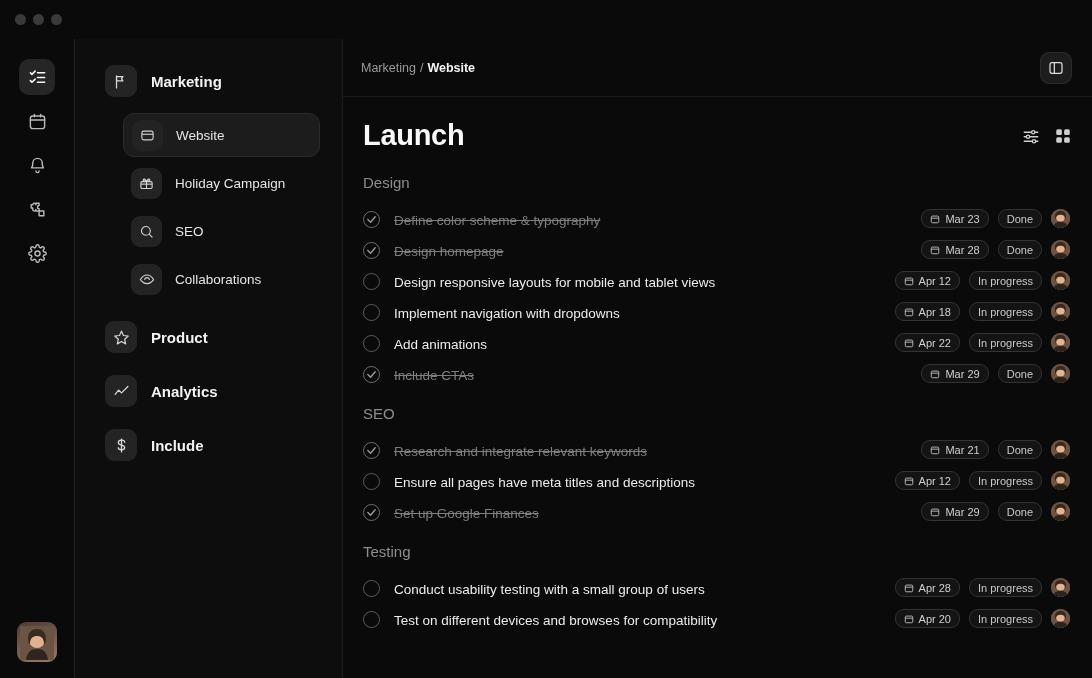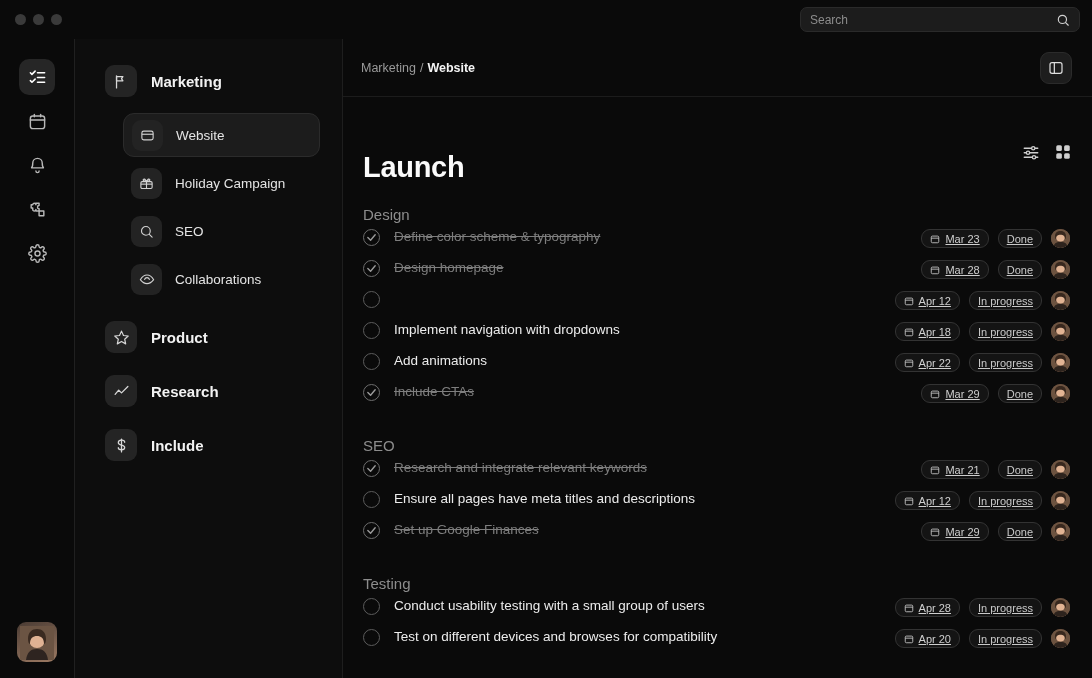--- a/index.html
+++ b/index.html
@@ -116,47 +116,47 @@
   .panel-toggle {
     margin-left: auto;
     width: 32px; height: 32px; border-radius: 9px;
     background: #1d1d1d; border: 1px solid #2b2b2b;
     display: flex; align-items: center; justify-content: center;
     color: #e0e0e0;
   }
 
   .content { flex: 1; overflow: hidden; padding: 22px 20px 0 20px; }
   .title-row { display: flex; align-items: center; margin-bottom: 22px; }
-  .page-title { font-size: 29px; font-weight: bold; color: #fafafa; letter-spacing: -0.3px; margin-top: 32px; }
+  .page-title { font-size: 29px; font-weight: bold; color: #fafafa; letter-spacing: -0.3px; }
   .title-actions { margin-left: auto; display: flex; gap: 14px; color: #cfcfcf; }
 
   .section-label { font-size: 15px; color: #8d8d8d; margin: 0 0 6px 0; }
   .section { margin-bottom: 22px; }
 
   .task {
-    display: flex; align-items: flex-start;
+    display: flex; align-items: flex-end;
     height: 31px;
     padding-right: 2px;
   }
   .check {
     width: 17px; height: 17px; border-radius: 50%;
     border: 1.6px solid #5c5c5c;
     flex: 0 0 17px; margin-right: 14px;
     display: flex; align-items: center; justify-content: center;
     color: #9b9b9b;
   }
   .check.done { border-color: #6d6d6d; }
   .task-text { font-size: 13.5px; color: #ececec; }
   .task.done .task-text { color: #7e7e7e; text-decoration: line-through; }
   .task-right { margin-left: auto; display: flex; align-items: center; gap: 9px; }
   .chip {
     display: flex; align-items: center; gap: 5px;
     height: 19px; padding: 0 8px;
     border: 1px solid #333; border-radius: 9px;
-    font-size: 11px; color: #cfcfcf; background: #141414; text-decoration: underline;
+    font-size: 11px; color: #cfcfcf; background: #141414;
   }
   .chip.status { justify-content: center; }
   .chip.status.done { color: #c9c9c9; }
   .chip.status.progress { color: #c9c9c9; }
   .av {
     width: 19px; height: 19px; border-radius: 50%;
     overflow: hidden; flex: 0 0 19px;
     background: linear-gradient(160deg,#5b4436,#b08a6e);
     position: relative;
   }
@@ -167,29 +167,20 @@
 </head>
 <body>
 
 <div class="app">
 
   <div class="titlebar">
     <div class="traffic">
       <span class="dot"></span>
       <span class="dot"></span>
       <span class="dot"></span>
-    </div>
-    <div class="search-wrap">
-      <input placeholder="Search" style="">
-      <span class="search-icon">
-        <svg width="14" height="14" viewBox="0 0 24 24" fill="none" stroke="currentColor" stroke-width="2" stroke-linecap="round">
-          <circle cx="11" cy="11" r="7"></circle>
-            <line x1="16.5" y1="16.5" x2="21" y2="21"></line>
-        </svg>
-      </span>
     </div>
   </div>
 
   <div class="body">
 
     <div class="rail">
       <div class="rail-btn active">
         <span>
           <svg width="19" height="19" viewBox="0 0 24 24" fill="none" stroke="currentColor" stroke-width="2" stroke-linecap="round" stroke-linejoin="round">
             <polyline points="3,6 5,8 9,4"></polyline>
@@ -305,21 +296,21 @@
             </svg>
           </span>
           <span class="ws-label">Product</span>
         </div>
         <div class="ws-row">
           <span class="ws-icon">
             <svg width="17" height="17" viewBox="0 0 24 24" fill="none" stroke="currentColor" stroke-width="1.8" stroke-linecap="round" stroke-linejoin="round">
               <polyline points="3,16 8,10 12,14 21,5"></polyline>
             </svg>
           </span>
-          <span class="ws-label">Research</span>
+          <span class="ws-label">Analytics</span>
         </div>
         <div class="ws-row">
           <span class="ws-icon">
             <svg width="17" height="17" viewBox="0 0 24 24" fill="none" stroke="currentColor" stroke-width="1.8" stroke-linecap="round">
               <line x1="12" y1="3" x2="12" y2="21"></line>
               <path d="M16.5 7.5c0-2-2-3-4.5-3s-4.5 1-4.5 3.2S9.5 11 12 11.5s4.5 1.3 4.5 3.4-2 3.1-4.5 3.1-4.5-1-4.5-3"></path>
             </svg>
           </span>
           <span class="ws-label">Include</span>
         </div>
@@ -416,20 +407,21 @@
                     <circle cx="9.5" cy="8" r="4.6" fill="#e2b494"></circle>
                     <path d="M2 19c.7-4.4 3-6 7.5-6s6.8 1.6 7.5 6z" fill="#2d231d"></path>
                     <path d="M4 7.5C4 3.5 6.3 2 9.5 2S15 3.5 15 7.5c0 1.7-.5 2.8-1.1 2.8 0-3.4-1.7-4.5-4.4-4.5S5.1 6.9 5.1 10.3C4.5 10.3 4 9.2 4 7.5z" fill="#38281e"></path>
                   </svg>
               </span>
             </span>
           </div>
 
           <div class="task">
             <span class="check"></span>
+            <span class="task-text">Design responsive layouts for mobile and tablet views</span>
             <span class="task-right">
               <span class="chip">
                 <svg width="10" height="10" viewBox="0 0 24 24" fill="none" stroke="currentColor" stroke-width="2">
                     <rect x="3" y="5" width="18" height="16" rx="3"></rect>
                     <line x1="3" y1="10" x2="21" y2="10"></line>
                   </svg>
                 <span>Apr 12</span>
               </span>
               <span class="chip status progress">In progress</span>
               <span class="av">

